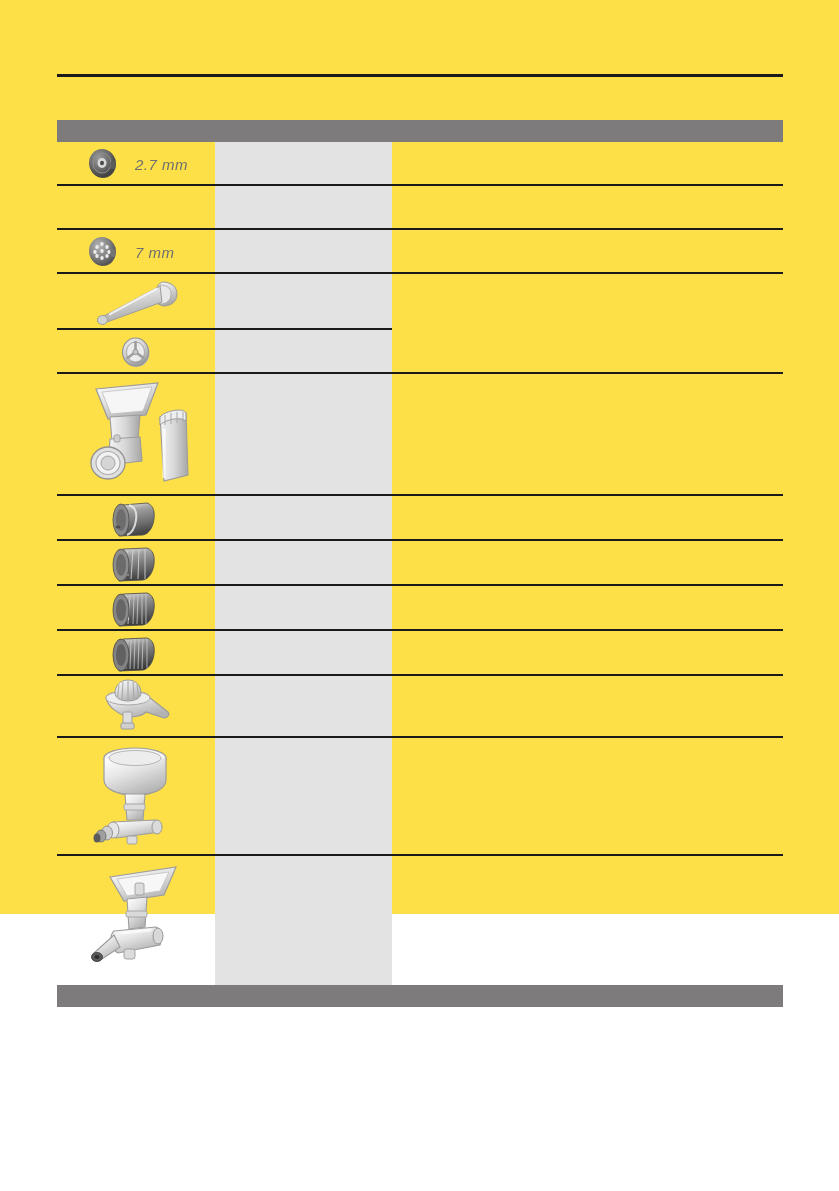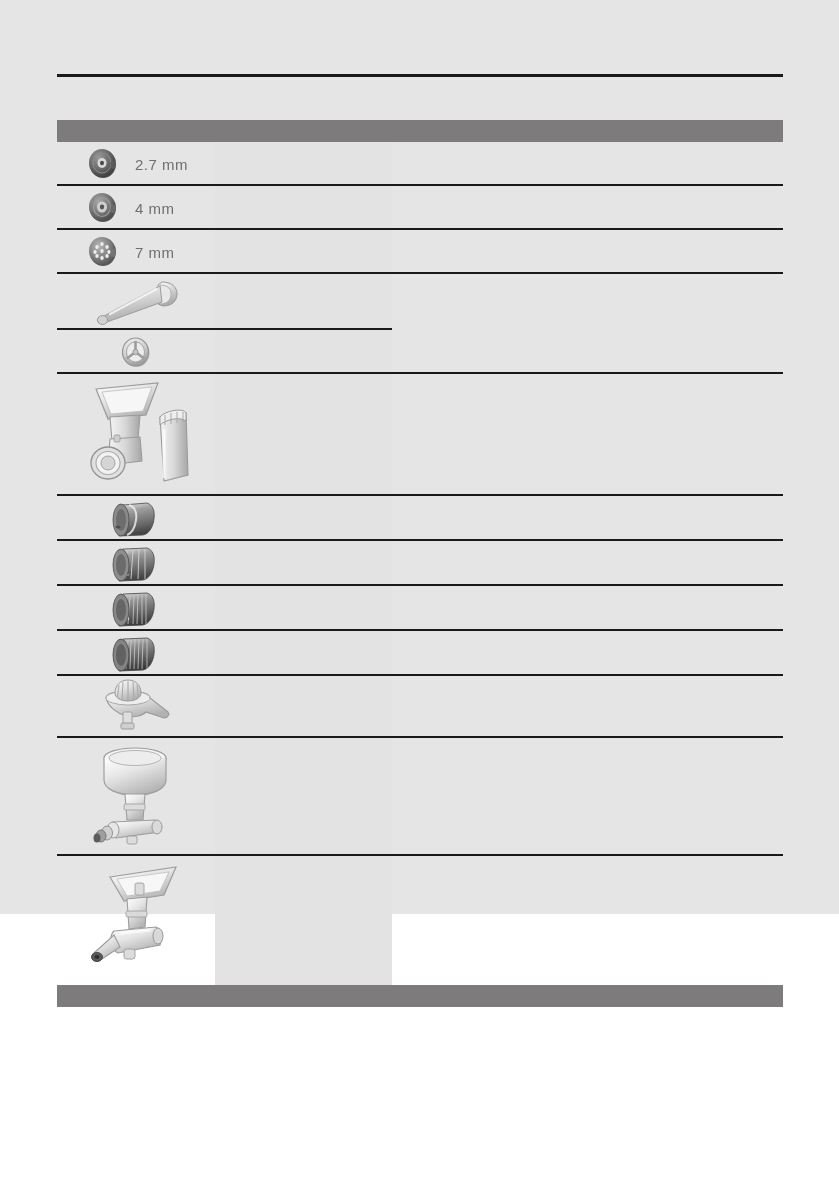--- a/index.html
+++ b/index.html
@@ -13,21 +13,22 @@
     position: relative;
     font-family: "Liberation Sans", sans-serif;
     overflow: hidden;
   }
 
   .page {
     position: absolute;
     left: 0; top: 0;
     width: 839px;
     height: 914px;
-    background: #e5e5e5;
+    background: #fde047;
+    font-style: italic;
   }
 
   
   .header-rule {
     position: absolute;
     left: 57px;
     top: 74px;
     width: 726px;
     height: 3px;
     background: #1a1a1a;
@@ -159,38 +160,20 @@
           <ellipse cx="15" cy="16" rx="2" ry="2.2" fill="#4a4a4a"></ellipse>
           <ellipse cx="26" cy="18" rx="2.6" ry="4" fill="#5c5c5c"></ellipse>
         </svg>
         <span class="label">2.7 mm</span>
       </div>
       <div class="cell-mid"></div>
       <div class="cell-right"></div>
     </div>
 
     <div class="row div-full" style="height:44px">
-      <div class="cell-img with-label">
-        <svg class="art" width="34" height="34" viewBox="0 0 34 34">
-          <defs>
-            <radialGradient id="d2" cx="38%" cy="32%" r="72%">
-              <stop offset="0%" stop-color="#a8a8a8"></stop>
-              <stop offset="55%" stop-color="#787878"></stop>
-              <stop offset="100%" stop-color="#484848"></stop>
-            </radialGradient>
-          </defs>
-          <ellipse cx="16" cy="17" rx="13" ry="14" fill="#555"></ellipse>
-          <ellipse cx="15" cy="16" rx="13" ry="14" fill="url(#d2)"></ellipse>
-          <ellipse cx="15" cy="16" rx="8.5" ry="9.5" fill="none" stroke="#9b9b9b" stroke-width="1.2"></ellipse>
-          <ellipse cx="15" cy="16" rx="5" ry="5.5" fill="#cfcfcf"></ellipse>
-          <ellipse cx="15" cy="16" rx="2.2" ry="2.4" fill="#555"></ellipse>
-          <ellipse cx="26" cy="18" rx="2.6" ry="4" fill="#6a6a6a"></ellipse>
-        </svg>
-        <span class="label">4 mm</span>
-      </div>
       <div class="cell-mid"></div>
       <div class="cell-right"></div>
     </div>
 
     <div class="row div-full" style="height:44px">
       <div class="cell-img with-label">
         <svg class="art" width="34" height="34" viewBox="0 0 34 34">
           <defs>
             <radialGradient id="d3" cx="38%" cy="32%" r="72%">
               <stop offset="0%" stop-color="#b5b5b5"></stop>

